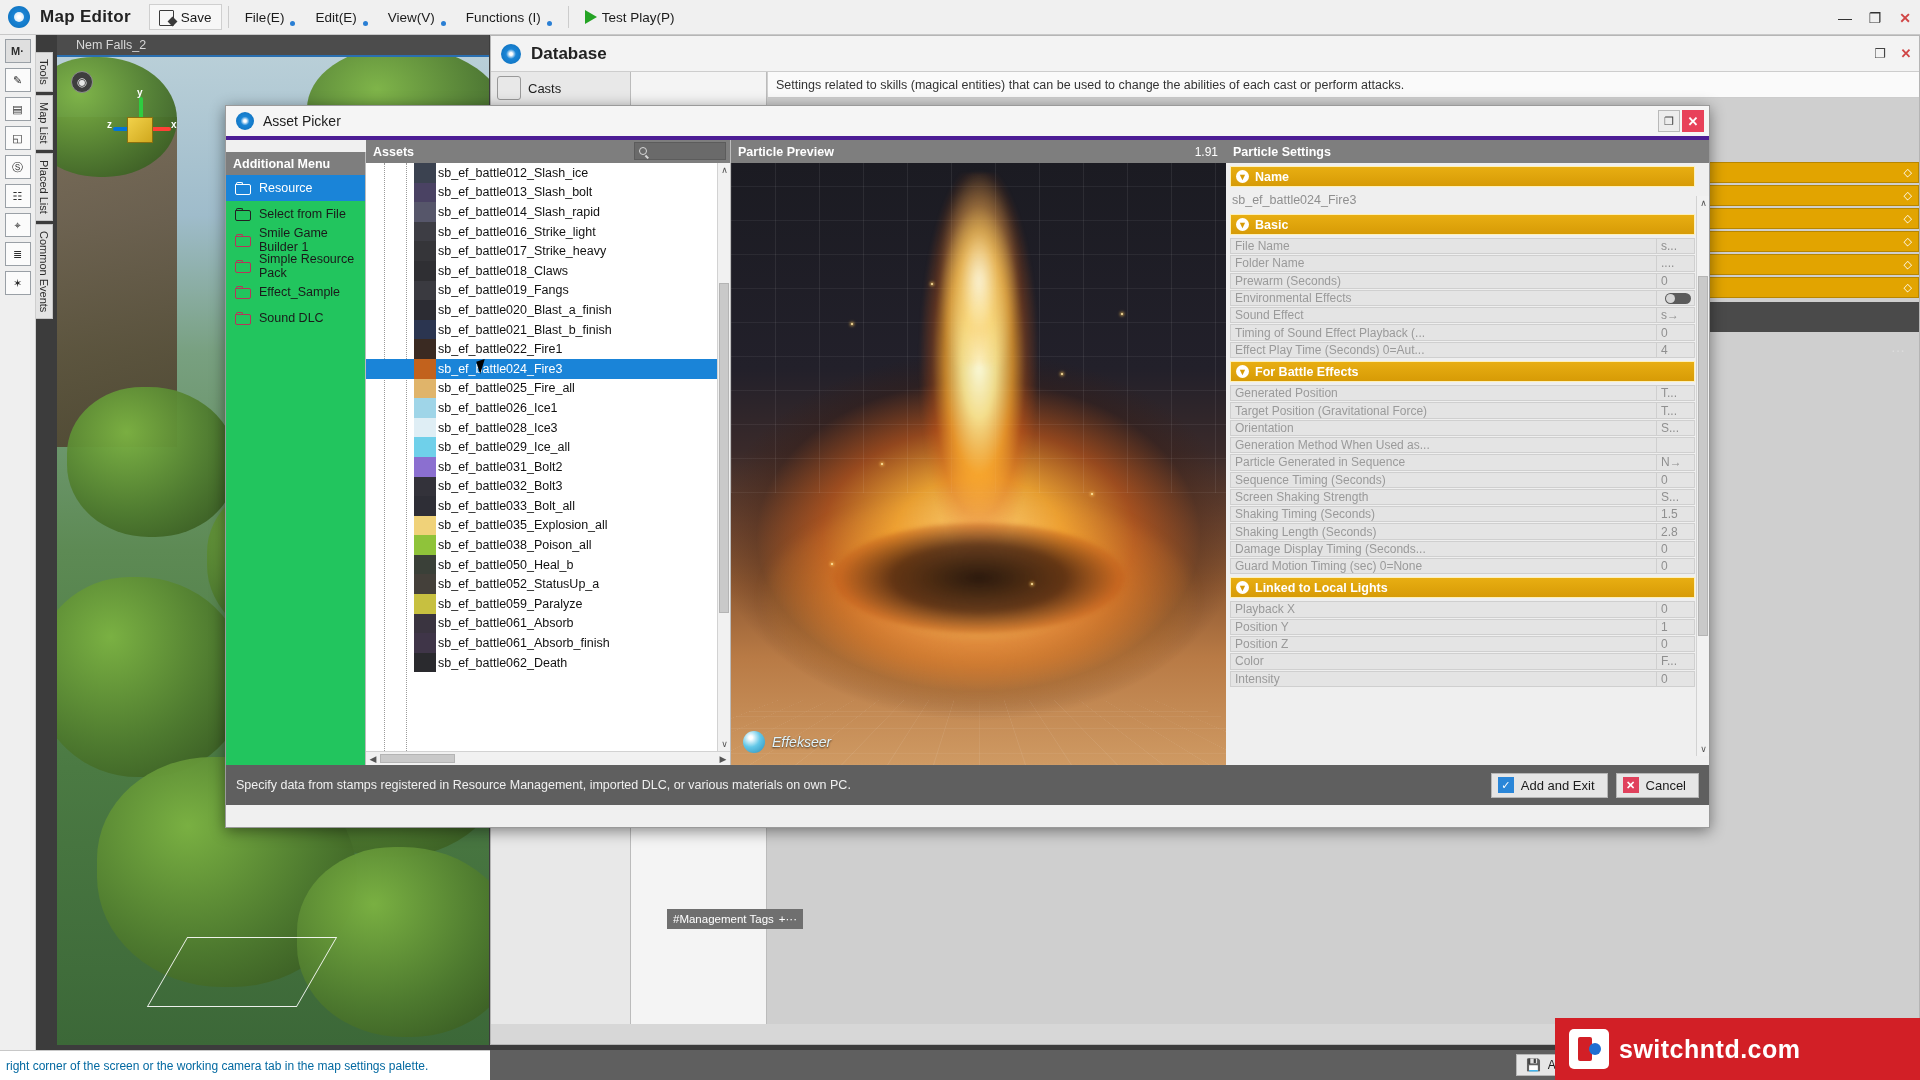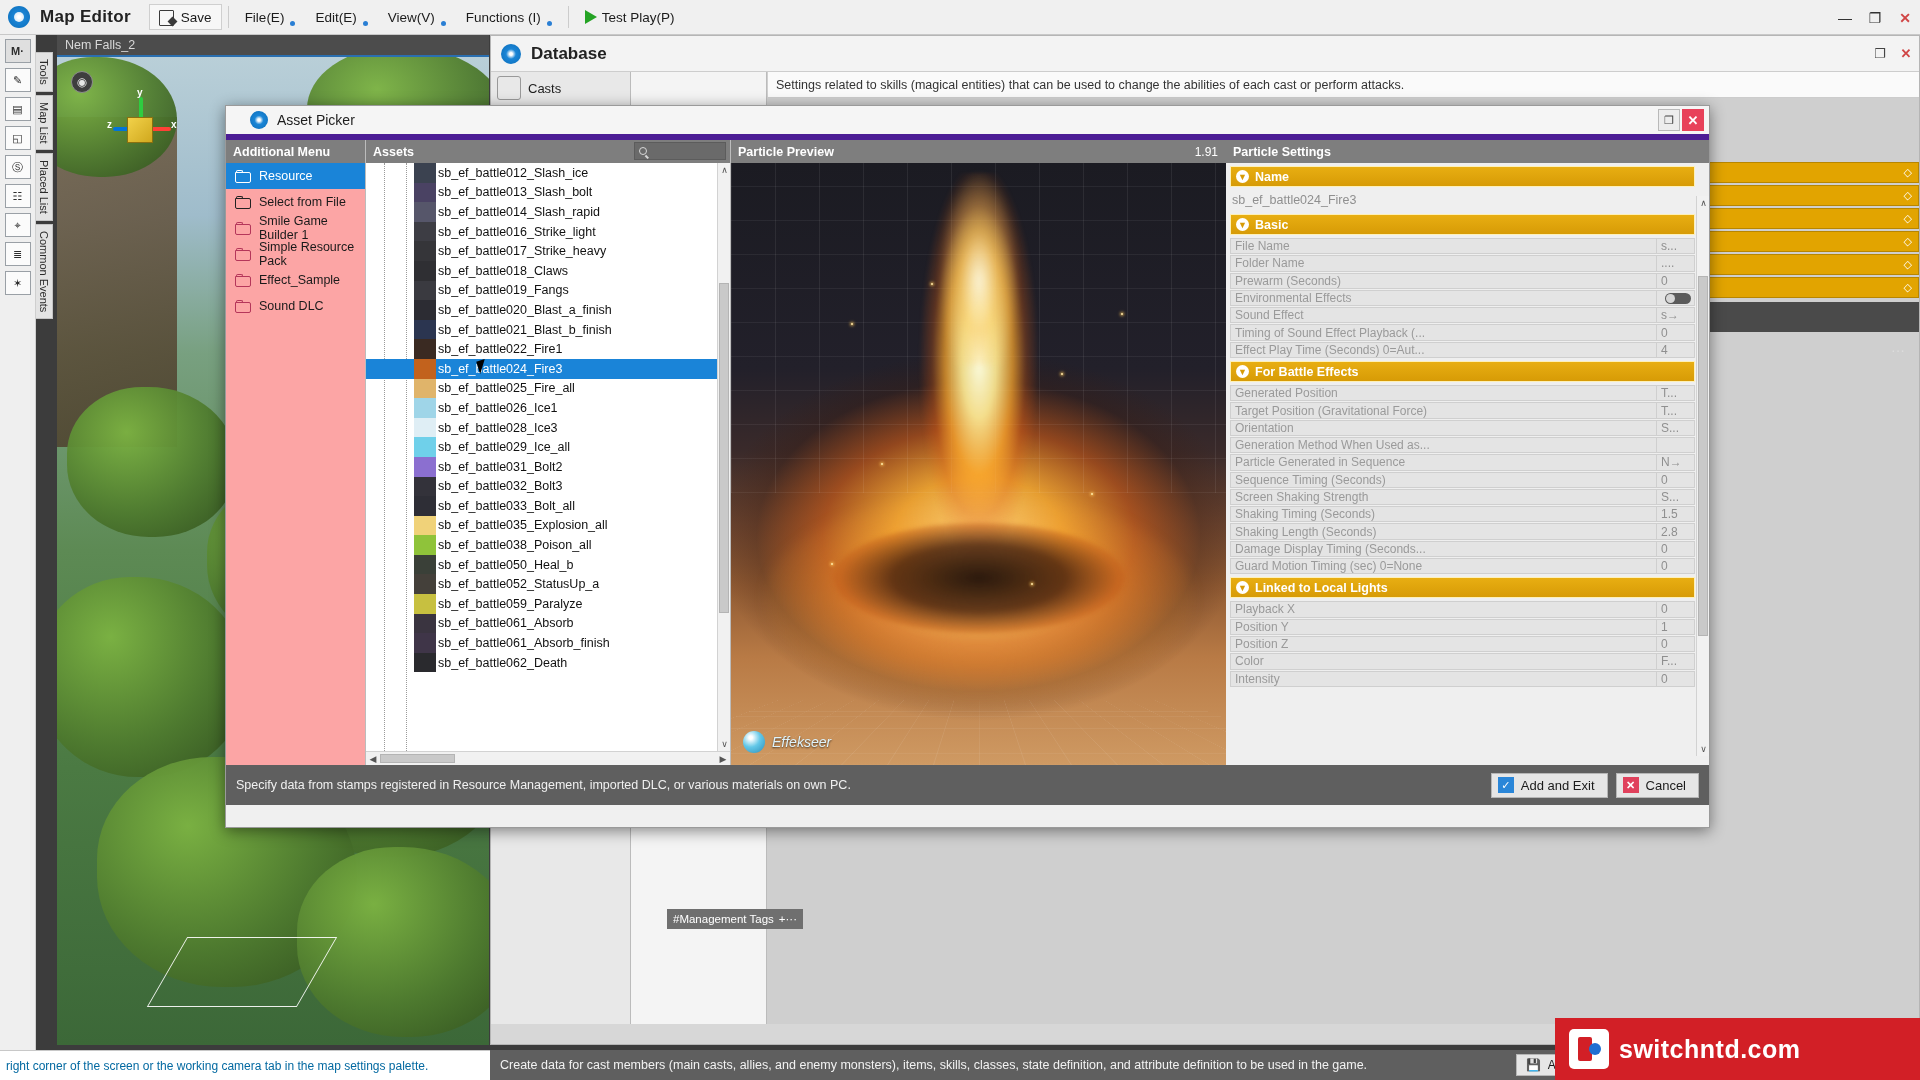--- a/index.html
+++ b/index.html
@@ -92,21 +92,21 @@
     padding: 6px 2px; margin-bottom: 3px; white-space: nowrap;
   }
 
   
   .map-panel {
     position: absolute; left: 57px; top: 35px; width: 432px; height: 1010px;
     background: #2f2f2f;
   }
   .map-tab {
     height: 22px; background: #4c4c4c; color: #d8d8d8; font-size: 12.5px;
-    display: flex; align-items: center; padding-left: 8px;
+    display: flex; align-items: center; padding-left: 19px;
     border-bottom: 2px solid #2a6fb0;
   }
   .map-view {
     position: absolute; left: 0; top: 22px; width: 432px; height: 988px;
     background:
       linear-gradient(180deg, #b9cfd8 0%, #9fbccb 16%, #78a080 30%, #5d8a54 50%, #4b7a43 72%, #3c6838 100%);
     overflow: hidden;
   }
   .foliage {
     position: absolute; border-radius: 46% 54% 50% 50%;
@@ -216,41 +216,41 @@
   }
 
   
   .dialog {
     position: absolute; left: 225px; top: 105px; width: 1485px; height: 723px;
     background: #f0f0f0; border: 1px solid #9a9a9a;
     box-shadow: 0 3px 14px rgba(0,0,0,.45);
   }
   .dlg-titlebar {
     height: 34px; background: #f5f5f5; display: flex; align-items: center;
-    padding-left: 24px; border-bottom: 6px solid #4c1d95;
+    padding-left: 10px; border-bottom: 4px solid #4c1d95;
   }
   .dlg-logo {
     width: 18px; height: 18px; border-radius: 50%; margin-right: 9px; flex: none;
     background: radial-gradient(circle,#ffffff 10%,#1a85d6 35%,#0b6cb8 100%);
   }
   .dlg-title { font-size: 14px; color: #1d1d1d; }
   .dlg-ctrls { margin-left: auto; display: flex; align-items: center; gap: 2px; padding-right: 5px; }
   .dlg-ctrl-box {
     width: 22px; height: 22px; border: 1px solid #b9b9b9; background: #ededed;
     display: flex; align-items: center; justify-content: center; font-size: 11px; color: #444;
   }
   .dlg-ctrl-close {
     width: 22px; height: 22px; background: #e8415a; color: #fff;
     display: flex; align-items: center; justify-content: center;
     font-size: 13px; font-weight: bold;
   }
   .dlg-body { display: flex; height: 625px; }
 
   
-  .side-col { width: 140px; background: #fca5a5; border-right: 1px solid #bcbcbc; }
+  .side-col { width: 140px; background: #22c55e; border-right: 1px solid #bcbcbc; margin-top: 12px; }
   .col-head {
     height: 23px; background: #7e7e7e; color: #ffffff; font-size: 12.5px;
     font-weight: bold; display: flex; align-items: center; padding-left: 7px;
   }
   .side-item {
     display: flex; align-items: center; gap: 8px; height: 26px;
     padding-left: 9px; font-size: 12.5px; color: #1a1a1a;
   }
   .side-item.active { background: #1a84d8; color: #ffffff; }
   .folder {
@@ -1030,21 +1030,20 @@
         <div class="dlg-btn">
           <span class="chk-red">✕</span>
           <span>Cancel</span>
         </div>
       </div>
     </div>
   </div>
 
   <div class="status-left">right corner of the screen or the working camera tab in the map settings palette.</div>
   <div class="status-right">
-    <span>Create data for cast members (main casts, allies, and enemy monsters), items, skills, classes, state definition, and attribute definition to be used in the game.</span>
     <div class="apply-btn">
       <span>💾</span>
       <span>App</span>
     </div>
   </div>
 
   <div class="watermark">
     <div class="wm-box"></div>
     <div class="wm-text">switchntd.com</div>
   </div>

